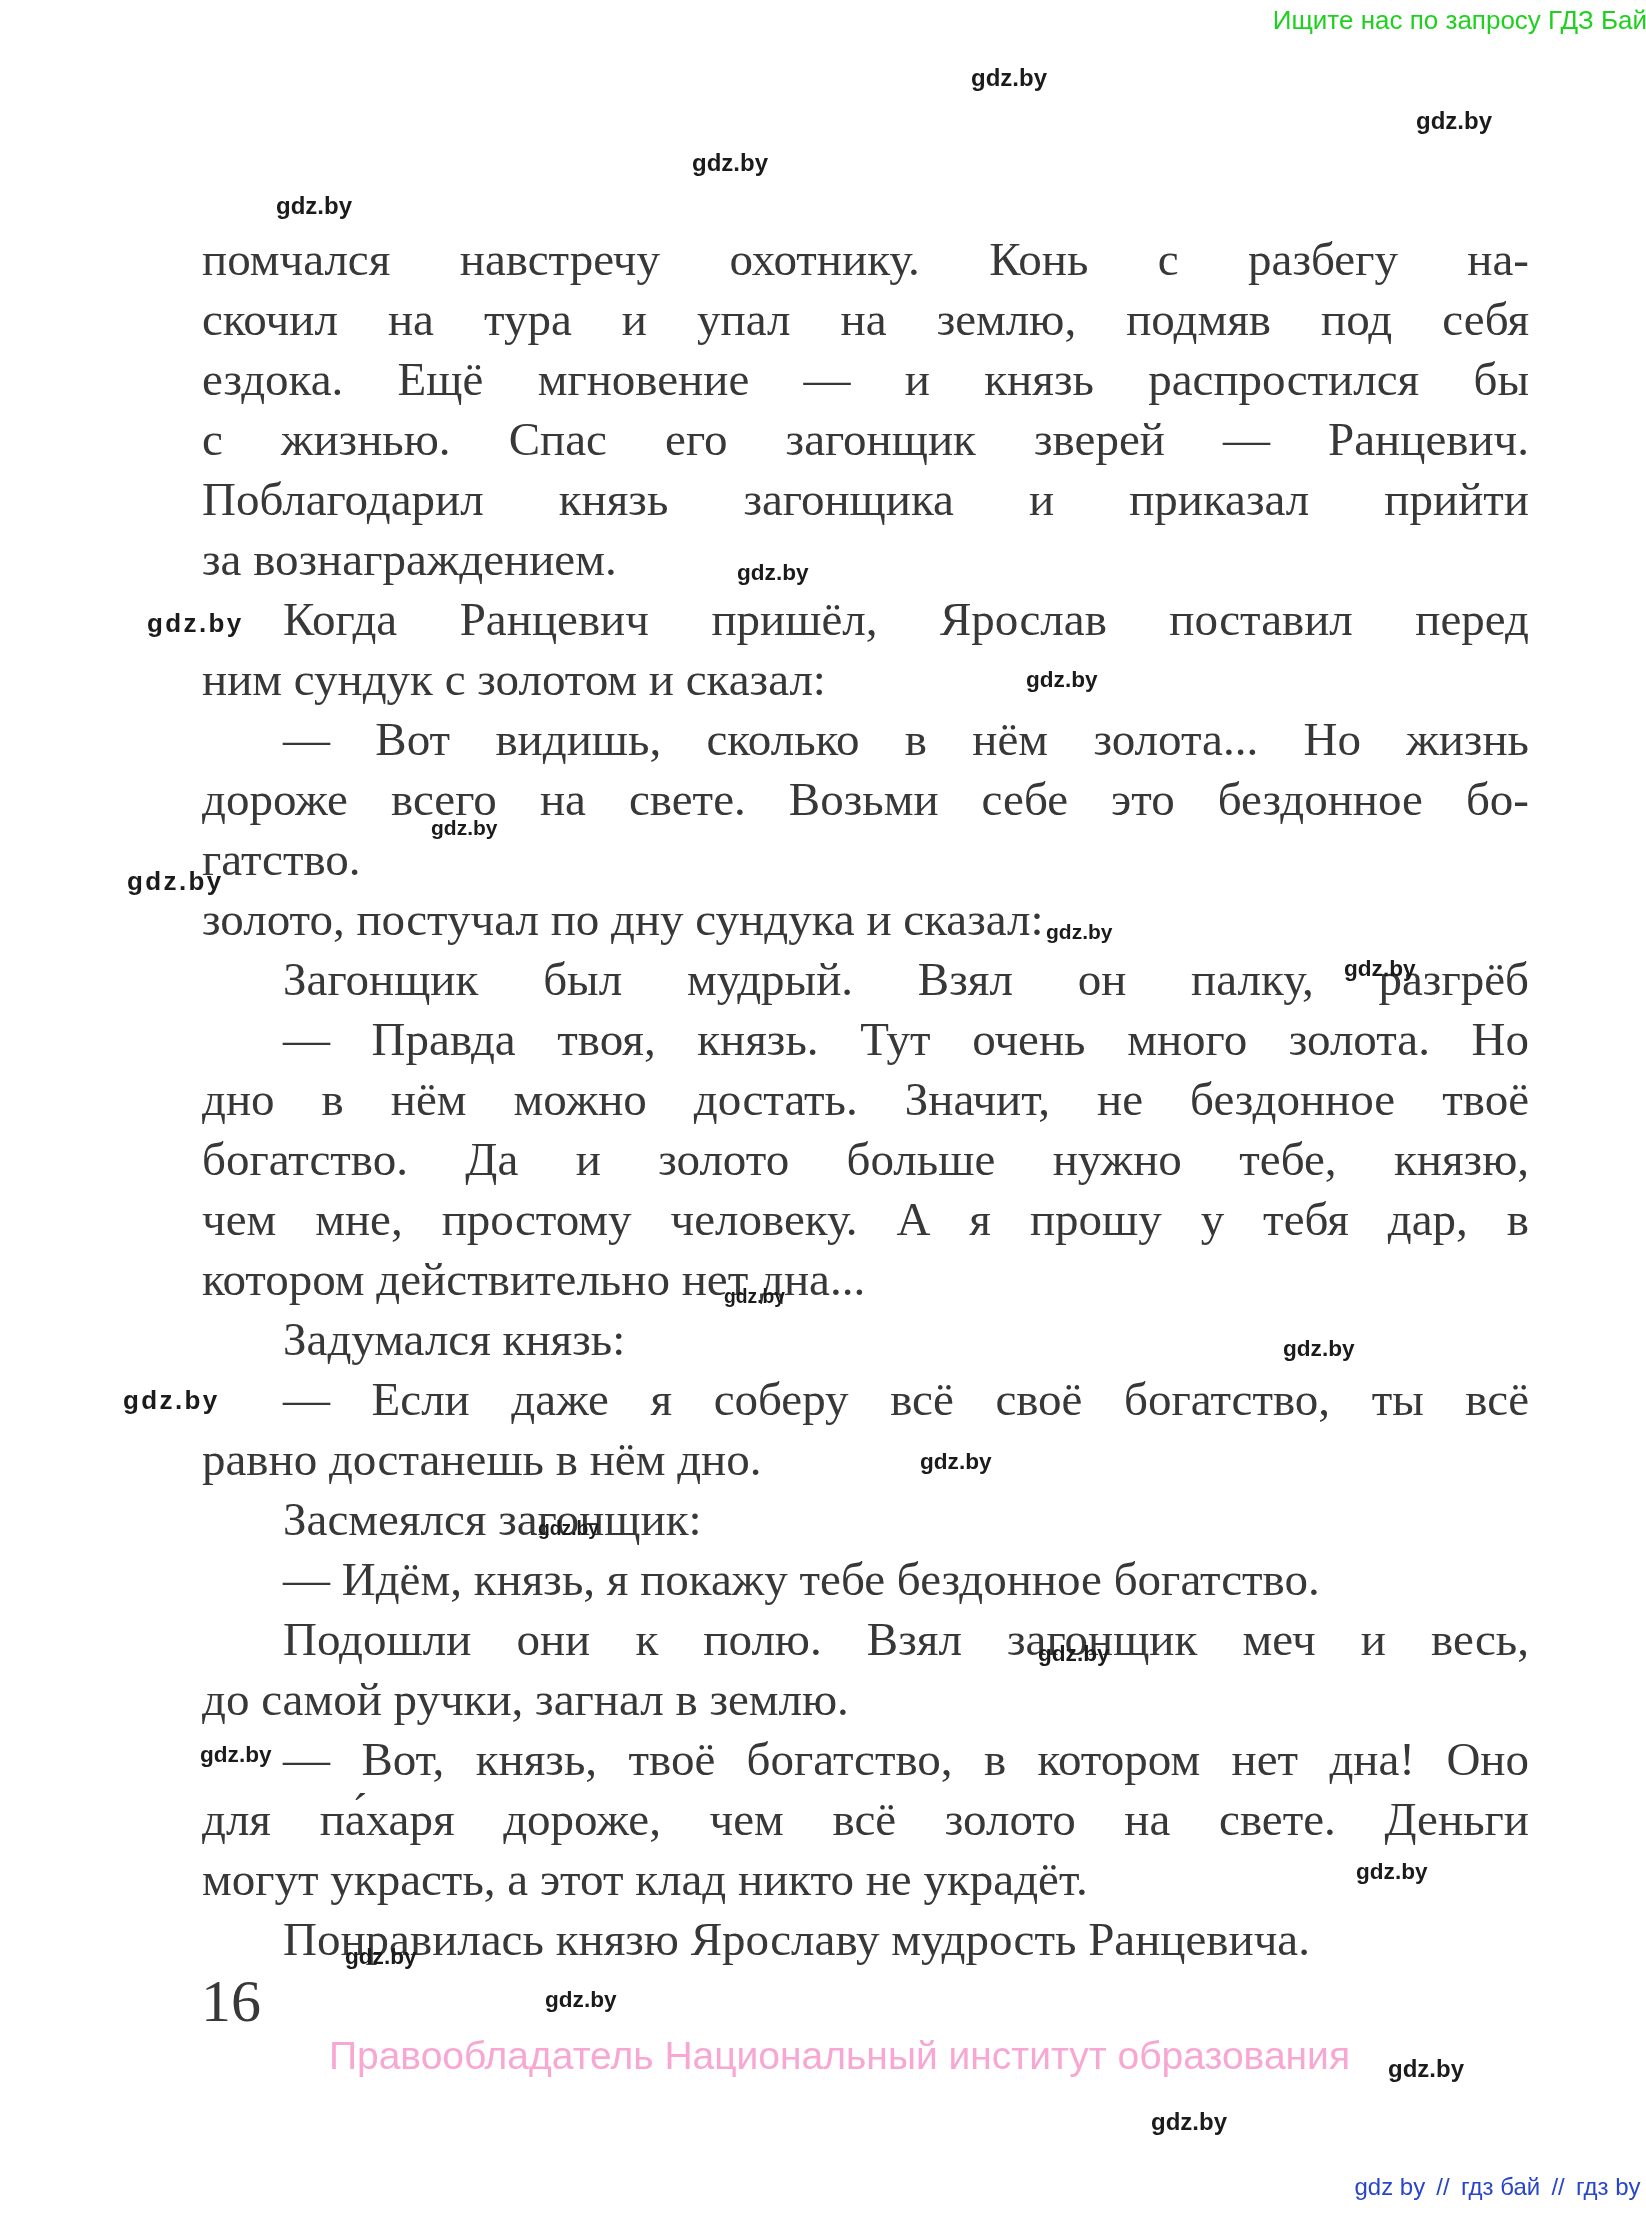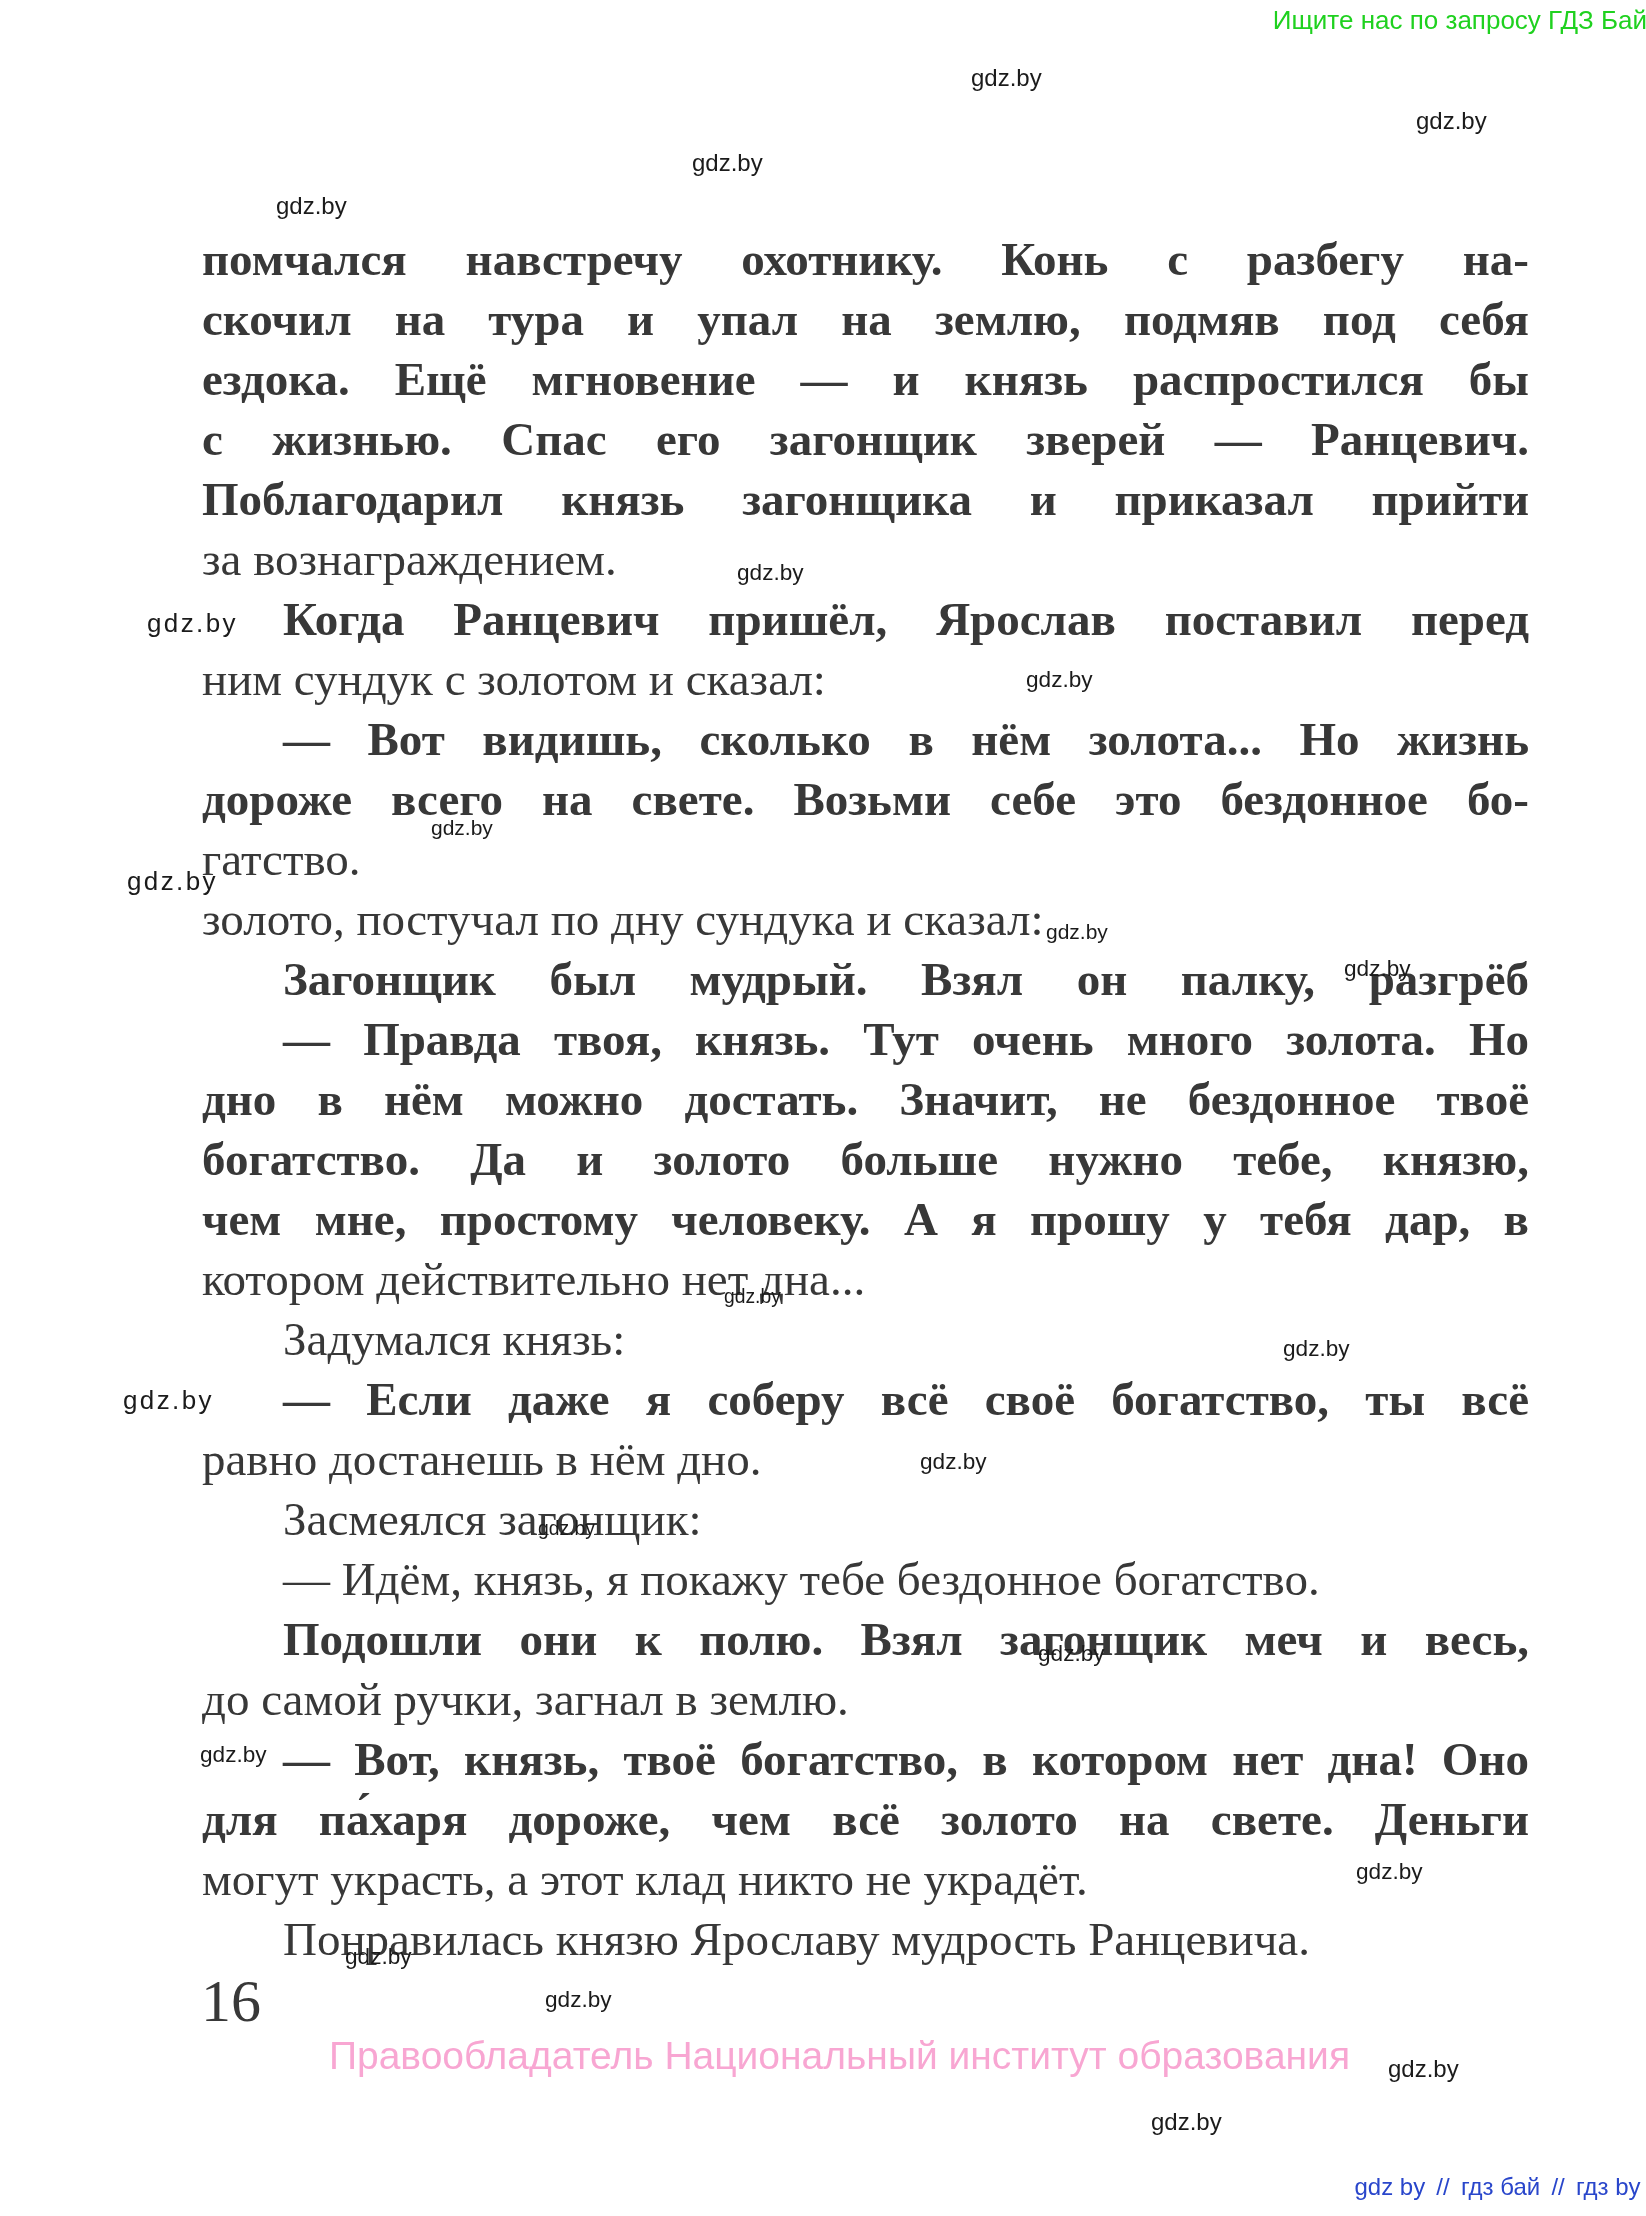--- a/index.html
+++ b/index.html
@@ -29,31 +29,31 @@
   .line{
     height:60px;
     line-height:60px;
     font-family:"Liberation Serif", serif;
     font-size:47px;
     color:var(--ink);
   }
   .line.j{
     text-align:justify;
     text-align-last:justify;
-    font-weight:bold;
   }
   .line.i{
     padding-left:81px;
     box-sizing:border-box;
   }
   .wm{
     position:absolute;
     color:var(--wm-ink);
     font-family:"Liberation Sans", sans-serif;
     white-space:nowrap;
+    font-weight:bold;
   }
   .wm.sp{letter-spacing:2.4px;}
   .pagenum{
     position:absolute;left:201px;top:1967px;
     font-family:"Liberation Serif", serif;
     font-size:60px;color:var(--ink);
   }
   .copyright{
     position:absolute;top:2034px;left:0;width:100%;
     text-align:center;

